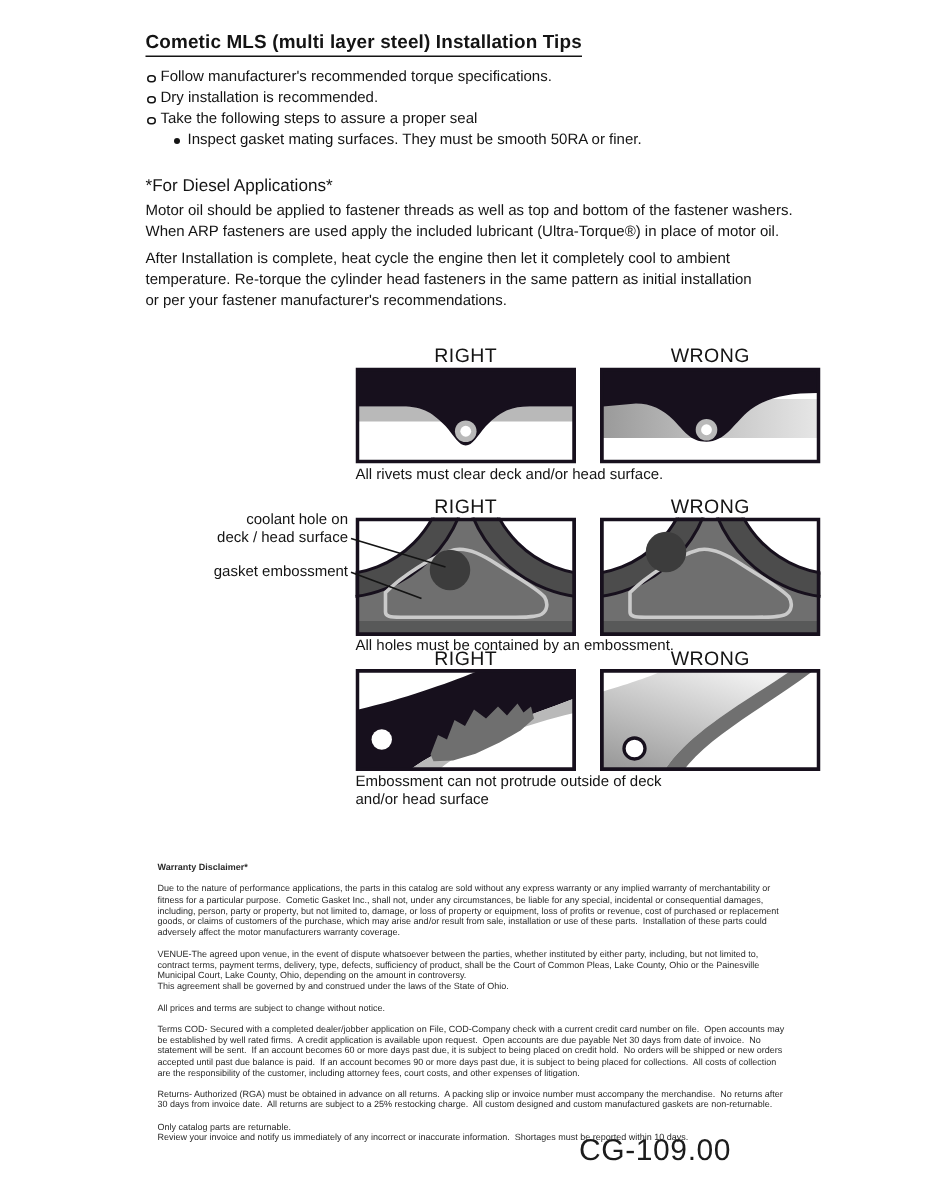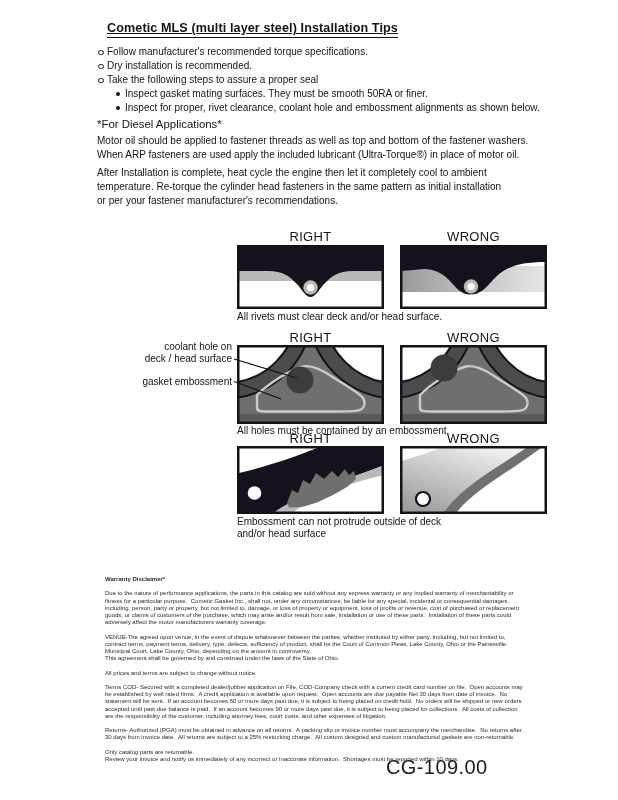--- a/index.html
+++ b/index.html
@@ -6,22 +6,22 @@
   #page{
     position:relative;width:618px;height:800px;background:var(--paper,#fff);
     font-family:"Liberation Sans",sans-serif;color:var(--ink,#141414);
     overflow:hidden;margin:0 auto;
   }
   .pre{white-space:pre-wrap;}
   .nowrap{white-space:nowrap;}
 
   
   .title{
-    position:absolute;left:107px;top:21px;font-size:12.6px;font-weight:bold;
-    letter-spacing:0.1px;border-bottom:1.6px solid var(--ink);padding-bottom:2px;text-decoration:underline;
+    position:absolute;left:97px;top:21px;font-size:12.6px;font-weight:bold;
+    letter-spacing:0.1px;border-bottom:1.6px solid var(--ink);padding-bottom:2px;
   }
   .bullets{position:absolute;left:97px;top:45px;font-size:10px;line-height:14px;width:510px;}
   .bullet-line{position:relative;padding-left:10px;}
   .bullet-line .marker{
     position:absolute;left:1px;top:4.5px;width:3.6px;height:3.6px;border:1px solid var(--ink);
     border-radius:50%;background:transparent;
   }
   .sub-line{position:relative;padding-left:28px;}
   .sub-line .marker{
     position:absolute;left:19px;top:5px;width:4.4px;height:4.4px;border:none;
@@ -75,24 +75,20 @@
       <span class="marker"></span>
       <span>Dry installation is recommended.</span>
     </div>
     <div class="bullet-line nowrap">
       <span class="marker"></span>
       <span>Take the following steps to assure a proper seal</span>
     </div>
     <div class="sub-line nowrap">
       <span class="marker"></span>
       <span>Inspect gasket mating surfaces.  They must be smooth 50RA or finer.</span>
-    </div>
-    <div class="sub-line nowrap">
-      <span class="marker"></span>
-      <span>Inspect for proper, rivet clearance, coolant hole and embossment alignments as shown below.</span>
     </div>
   </div>
 
   <div class="diesel-heading">*For Diesel Applications*</div>
   <div class="para p1 pre">Motor oil should be applied to fastener threads as well as top and bottom of the fastener washers.
 When ARP fasteners are used apply the included lubricant (Ultra-Torque®) in place of motor oil.</div>
   <div class="para p2 pre">After Installation is complete, heat cycle the engine then let it completely cool to ambient
 temperature. Re-torque the cylinder head fasteners in the same pattern as initial installation
 or per your fastener manufacturer's recommendations.</div>
 

